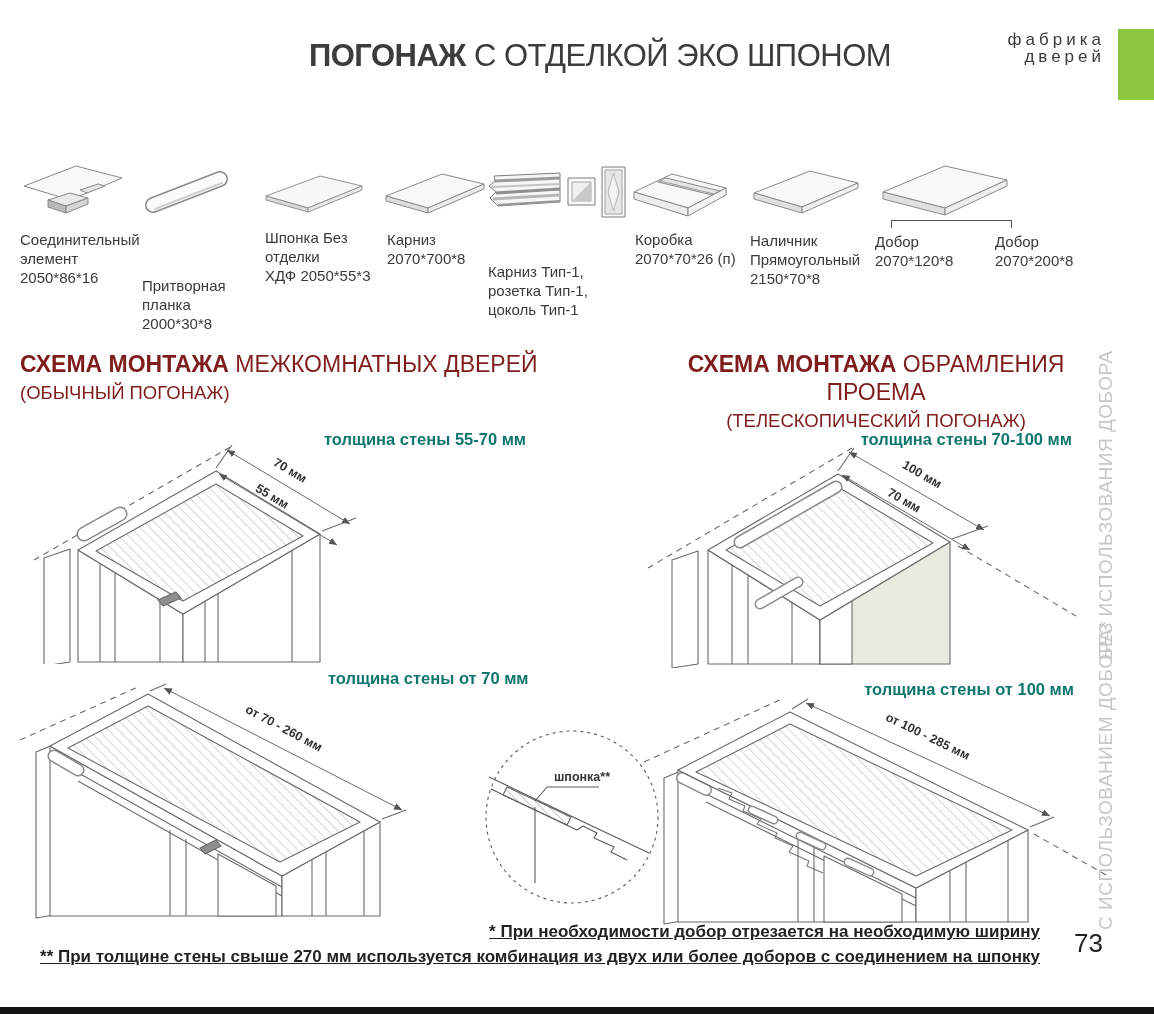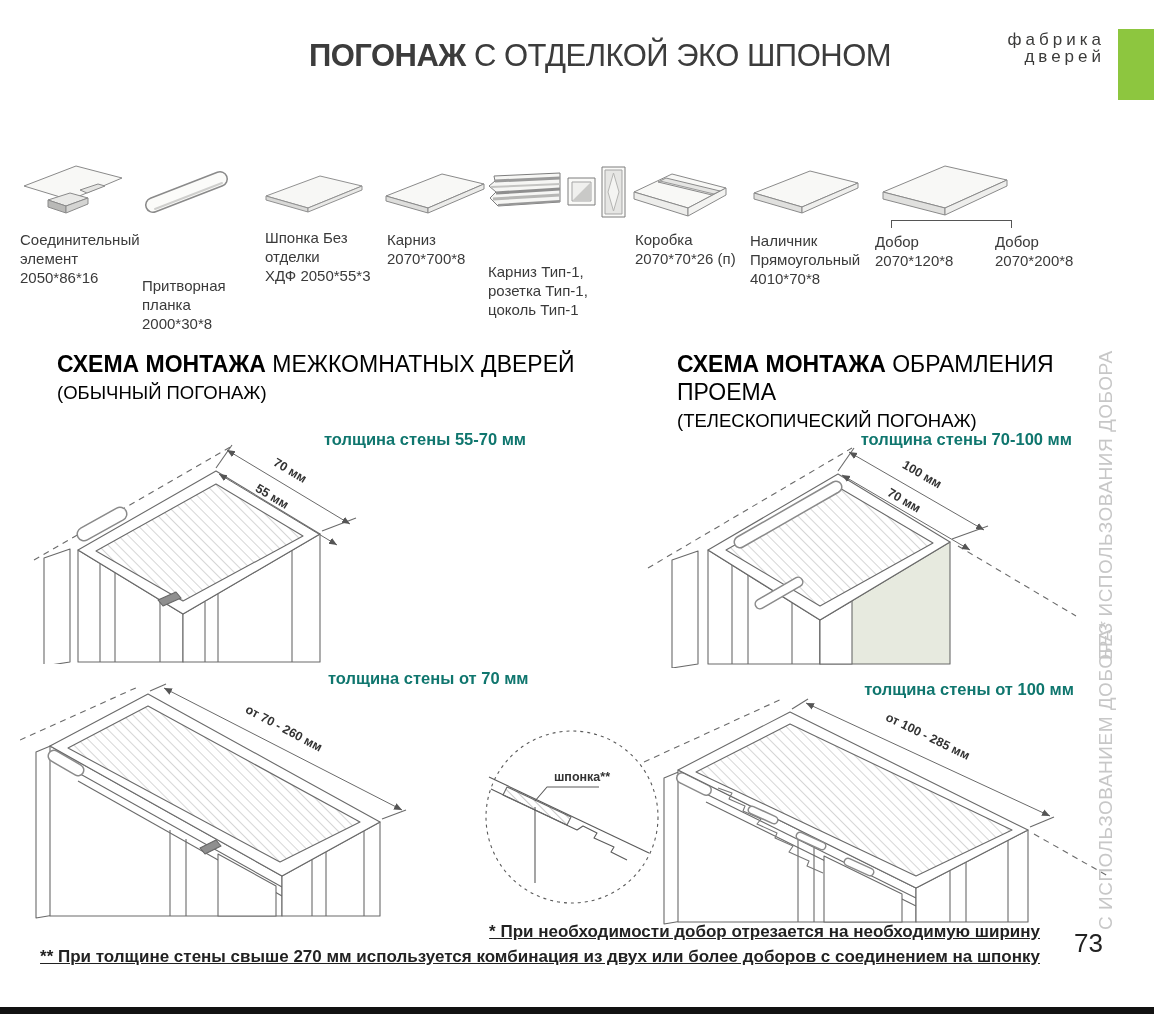--- a/index.html
+++ b/index.html
@@ -12,21 +12,21 @@
   .logo{text-align:right;color:#3b3b3a;line-height:1;}
   .logo .brand{font-size:44px;font-weight:bold;letter-spacing:-1px;}
   .logo .reg{font-size:14px;vertical-align:super;}
   .logo .tagline{font-size:17px;font-weight:normal;letter-spacing:4px;margin-top:3px;}
   .accent-square{background:#8dc63f;}
   
   .p-label{font-size:15px;line-height:19px;color:#3a3a3a;}
   .p-label .nm{white-space:normal;}
   .bracket{border-top:1.5px solid #555;border-left:1.5px solid #555;border-right:1.5px solid #555;height:7px;}
   
-  .sec{font-size:23px;color:#000000;line-height:28px;margin-left:37px;}
+  .sec{font-size:23px;color:#7f1d1d;line-height:28px;}
   .sec b{font-weight:bold;}
   .sec .sub{font-size:18.5px;font-weight:normal;margin-top:1px;}
   .cap{font-size:16.5px;font-weight:bold;color:#0f766e;white-space:nowrap;}
   .diag{position:absolute;}
   .diag text{fill:#333;font-size:12.5px;font-weight:bold;font-family:"Liberation Sans",sans-serif;}
   .detail-label{fill:#2d2d2d;font-size:15px;font-weight:bold;}
   .side-label{color:#c7c7c7;font-size:19px;letter-spacing:0.5px;text-align:center;transform:rotate(-90deg);white-space:nowrap;}
   .footnote{font-size:17px;font-weight:bold;color:#222;white-space:nowrap;text-align:right;text-decoration:underline;}
   .pagenum{font-size:26px;color:#222;}
   .bottom-bar{background:#121212;}
@@ -144,21 +144,21 @@
   <div class="abs" style="left:748px;top:163px;">
     <svg class="icon-svg" width="115" height="56" viewBox="0 0 115 56">
       <g stroke="#8a8a8a" stroke-width="1" stroke-linejoin="round">
         <polygon points="6,30 62,8 110,20 54,44" fill="#f8f8f6"></polygon>
         <polygon points="6,30 54,44 54,50 6,36" fill="#e0e0de"></polygon>
         <polygon points="54,44 110,20 110,25 54,50" fill="#efefed"></polygon>
       </g>
     </svg>
     <div class="p-label abs" style="left:2px;top:68px;width:112px;">
       <div class="nm">Наличник Прямоугольный</div>
-      <div>4010*70*8</div>
+      <div>2150*70*8</div>
     </div>
   </div>
 
   <div class="abs" style="left:875px;top:158px;">
     <svg class="icon-svg" width="140" height="62" viewBox="0 0 140 62">
       <g stroke="#8a8a8a" stroke-width="1" stroke-linejoin="round">
         <polygon points="8,34 70,8 132,22 70,50" fill="#f8f8f6"></polygon>
         <polygon points="8,34 70,50 70,57 8,41" fill="#e0e0de"></polygon>
         <polygon points="70,50 132,22 132,28 70,57" fill="#eeeeec"></polygon>
       </g>
@@ -171,21 +171,21 @@
     <div class="p-label abs" style="left:120px;top:74px;width:95px;">
       <div class="nm">Добор</div>
       <div>2070*200*8</div>
     </div>
   </div>
 
   <div class="abs sec" style="left:20px;top:350px;width:560px;">
     <div><b>СХЕМА МОНТАЖА</b><span> МЕЖКОМНАТНЫХ ДВЕРЕЙ</span></div>
     <div class="sub">(ОБЫЧНЫЙ ПОГОНАЖ)</div>
   </div>
-  <div class="abs sec" style="left:640px;top:350px;width:472px;text-align:left;">
+  <div class="abs sec" style="left:640px;top:350px;width:472px;text-align:center;">
     <div><b>СХЕМА МОНТАЖА</b><span> ОБРАМЛЕНИЯ ПРОЕМА</span></div>
     <div class="sub">(ТЕЛЕСКОПИЧЕСКИЙ ПОГОНАЖ)</div>
   </div>
 
   <div class="abs cap" style="left:324px;top:430px;">толщина стены 55-70 мм</div>
   <div class="abs cap" style="right:82px;top:430px;">толщина стены 70-100 мм</div>
   <div class="abs cap" style="left:328px;top:669px;">толщина стены от 70 мм</div>
   <div class="abs cap" style="right:80px;top:680px;">толщина стены от 100 мм</div>
 
   <svg class="diag" style="left:20px;top:438px;" width="380" height="226" viewBox="0 0 380 226">

